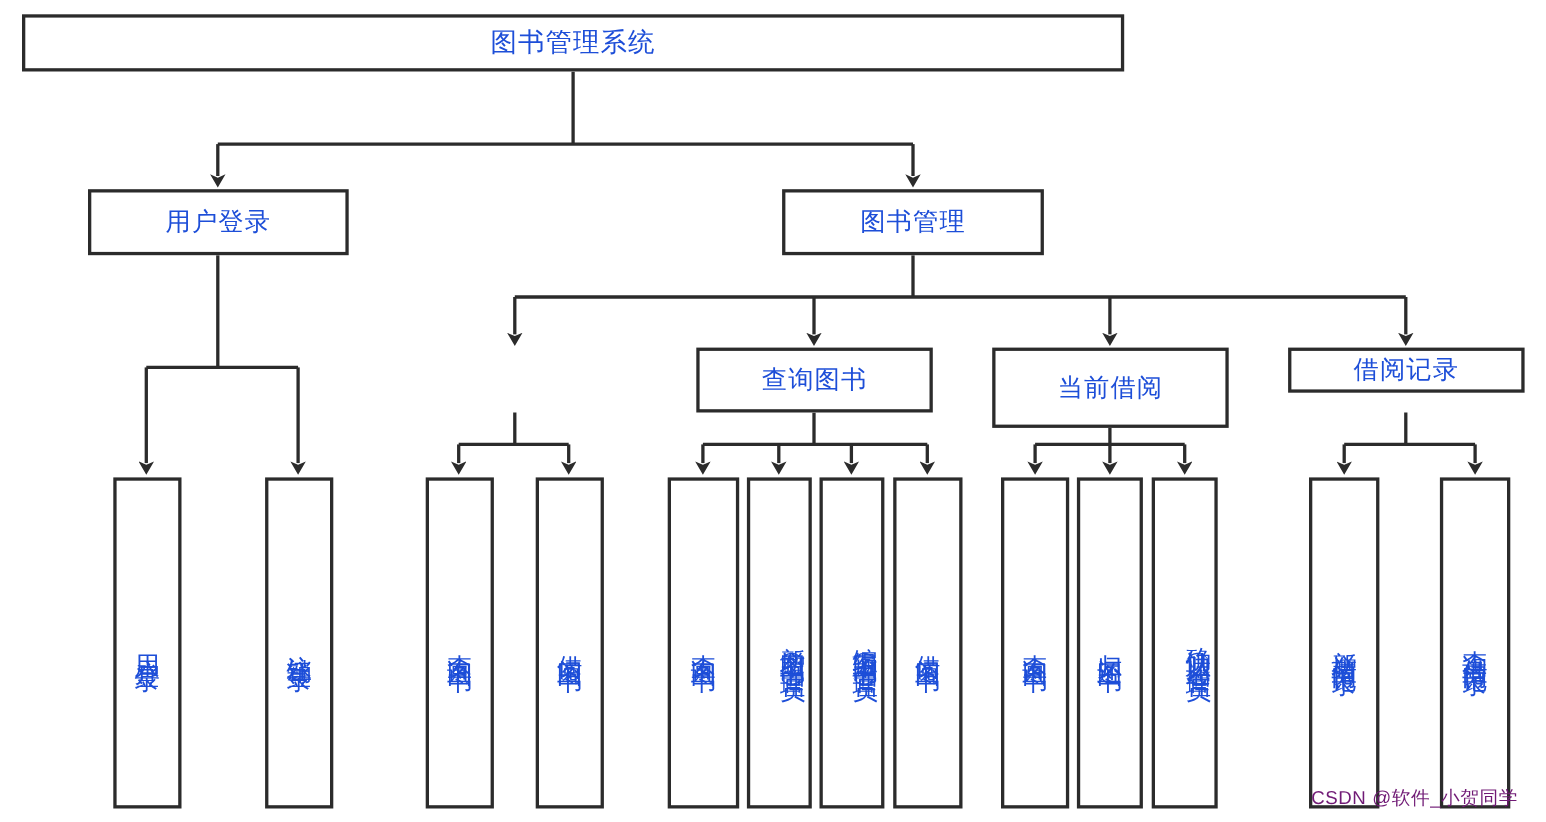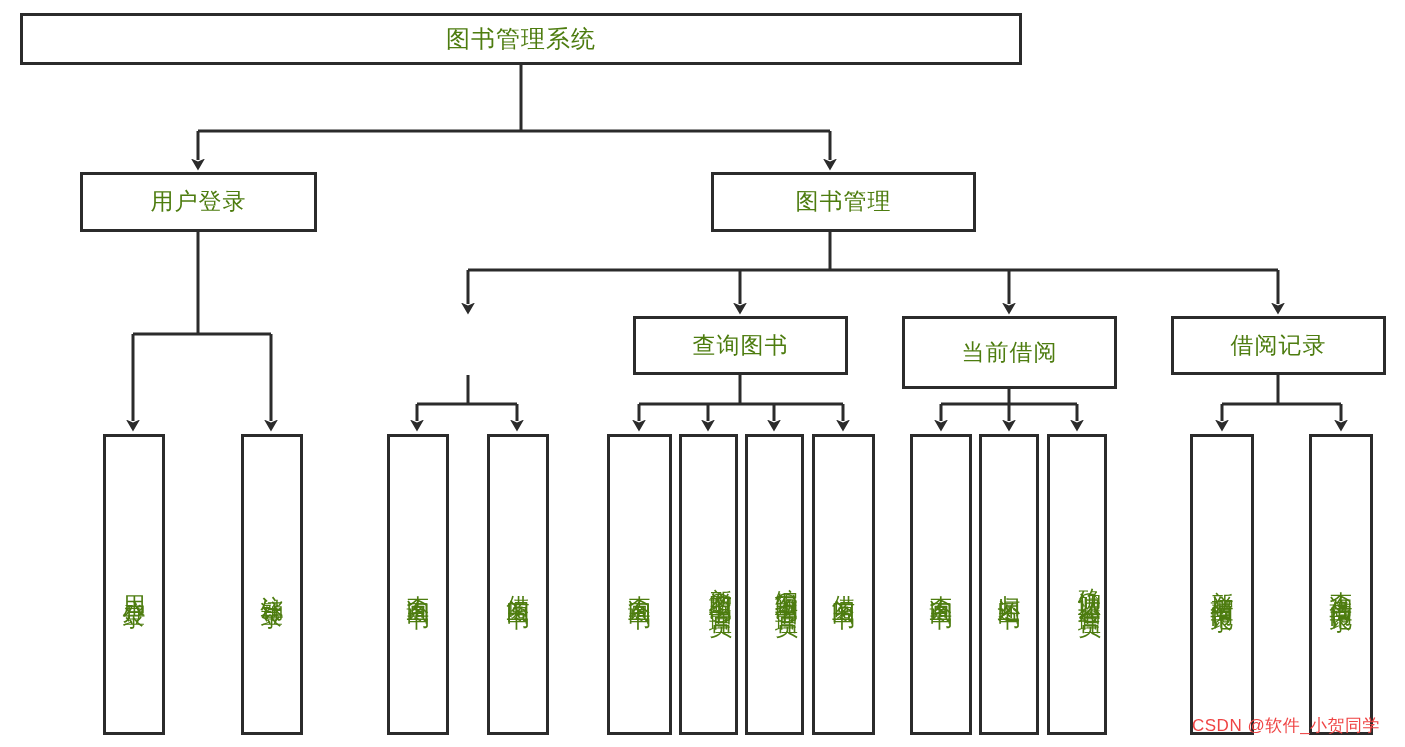--- a/index.html
+++ b/index.html
@@ -18,21 +18,21 @@
     overflow: hidden;
   }
   .node {
     position: absolute;
     box-sizing: border-box;
     border: 3px solid #2b2b2b;
     background: #ffffff;
     display: flex;
     align-items: center;
     justify-content: center;
-    color: #4d7c0f;
+    color: #1d4ed8;
   }
   .node.horiz {
     font-size: 23px;
     letter-spacing: 1px;
     line-height: 1.2;
   }
   .node.root {
     font-size: 24px;
   }
   .node.vert {
@@ -61,21 +61,21 @@
     top: 0;
     width: 1405px;
     height: 747px;
     pointer-events: none;
   }
   .watermark {
     position: absolute;
     left: 1192px;
     top: 714px;
     font-size: 17px;
-    color: #ef4444;
+    color: #701a75;
     white-space: nowrap;
     letter-spacing: 0.5px;
   }
 </style>
 </head>
 <body>
 
 <div id="canvas">
 
   <svg id="edges" viewBox="0 0 1405 747">
@@ -125,28 +125,28 @@
       <path d="M1222,404 L1341,404"></path>
       <path d="M1222,404 L1222,421" marker-end="url(#arrow)"></path>
       <path d="M1341,404 L1341,421" marker-end="url(#arrow)"></path>
     </g>
   </svg>
 
   <div class="node horiz root" style="left:20px; top:13px; width:1002px; height:52px;">图书管理系统</div>
 
   <div class="node horiz" style="left:80px; top:172px; width:237px; height:60px;">用户登录</div>
 
-  <div class="node horiz" style="left:711px; top:172px; width:265px; height:60px;">图书管理</div>
+  <div class="node horiz" style="left:711px; top:172px; width:238px; height:60px;">图书管理</div>
 
 
   <div class="node horiz" style="left:633px; top:316px; width:215px; height:59px;">查询图书</div>
 
   <div class="node horiz" style="left:902px; top:316px; width:215px; height:73px;">当前借阅</div>
 
-  <div class="node horiz" style="left:1171px; top:316px; width:215px; height:59px;">借阅记录</div>
+  <div class="node horiz" style="left:1171px; top:316px; width:215px; height:41px;">借阅记录</div>
 
   <div class="node vert vert-center" style="left:103px; top:434px; width:62px; height:301px;">
     <span>用户登录</span>
   </div>
 
   <div class="node vert vert-center" style="left:241px; top:434px; width:62px; height:301px;">
     <span>注销登录</span>
   </div>
 
   <div class="node vert vert-center" style="left:387px; top:434px; width:62px; height:301px;">

